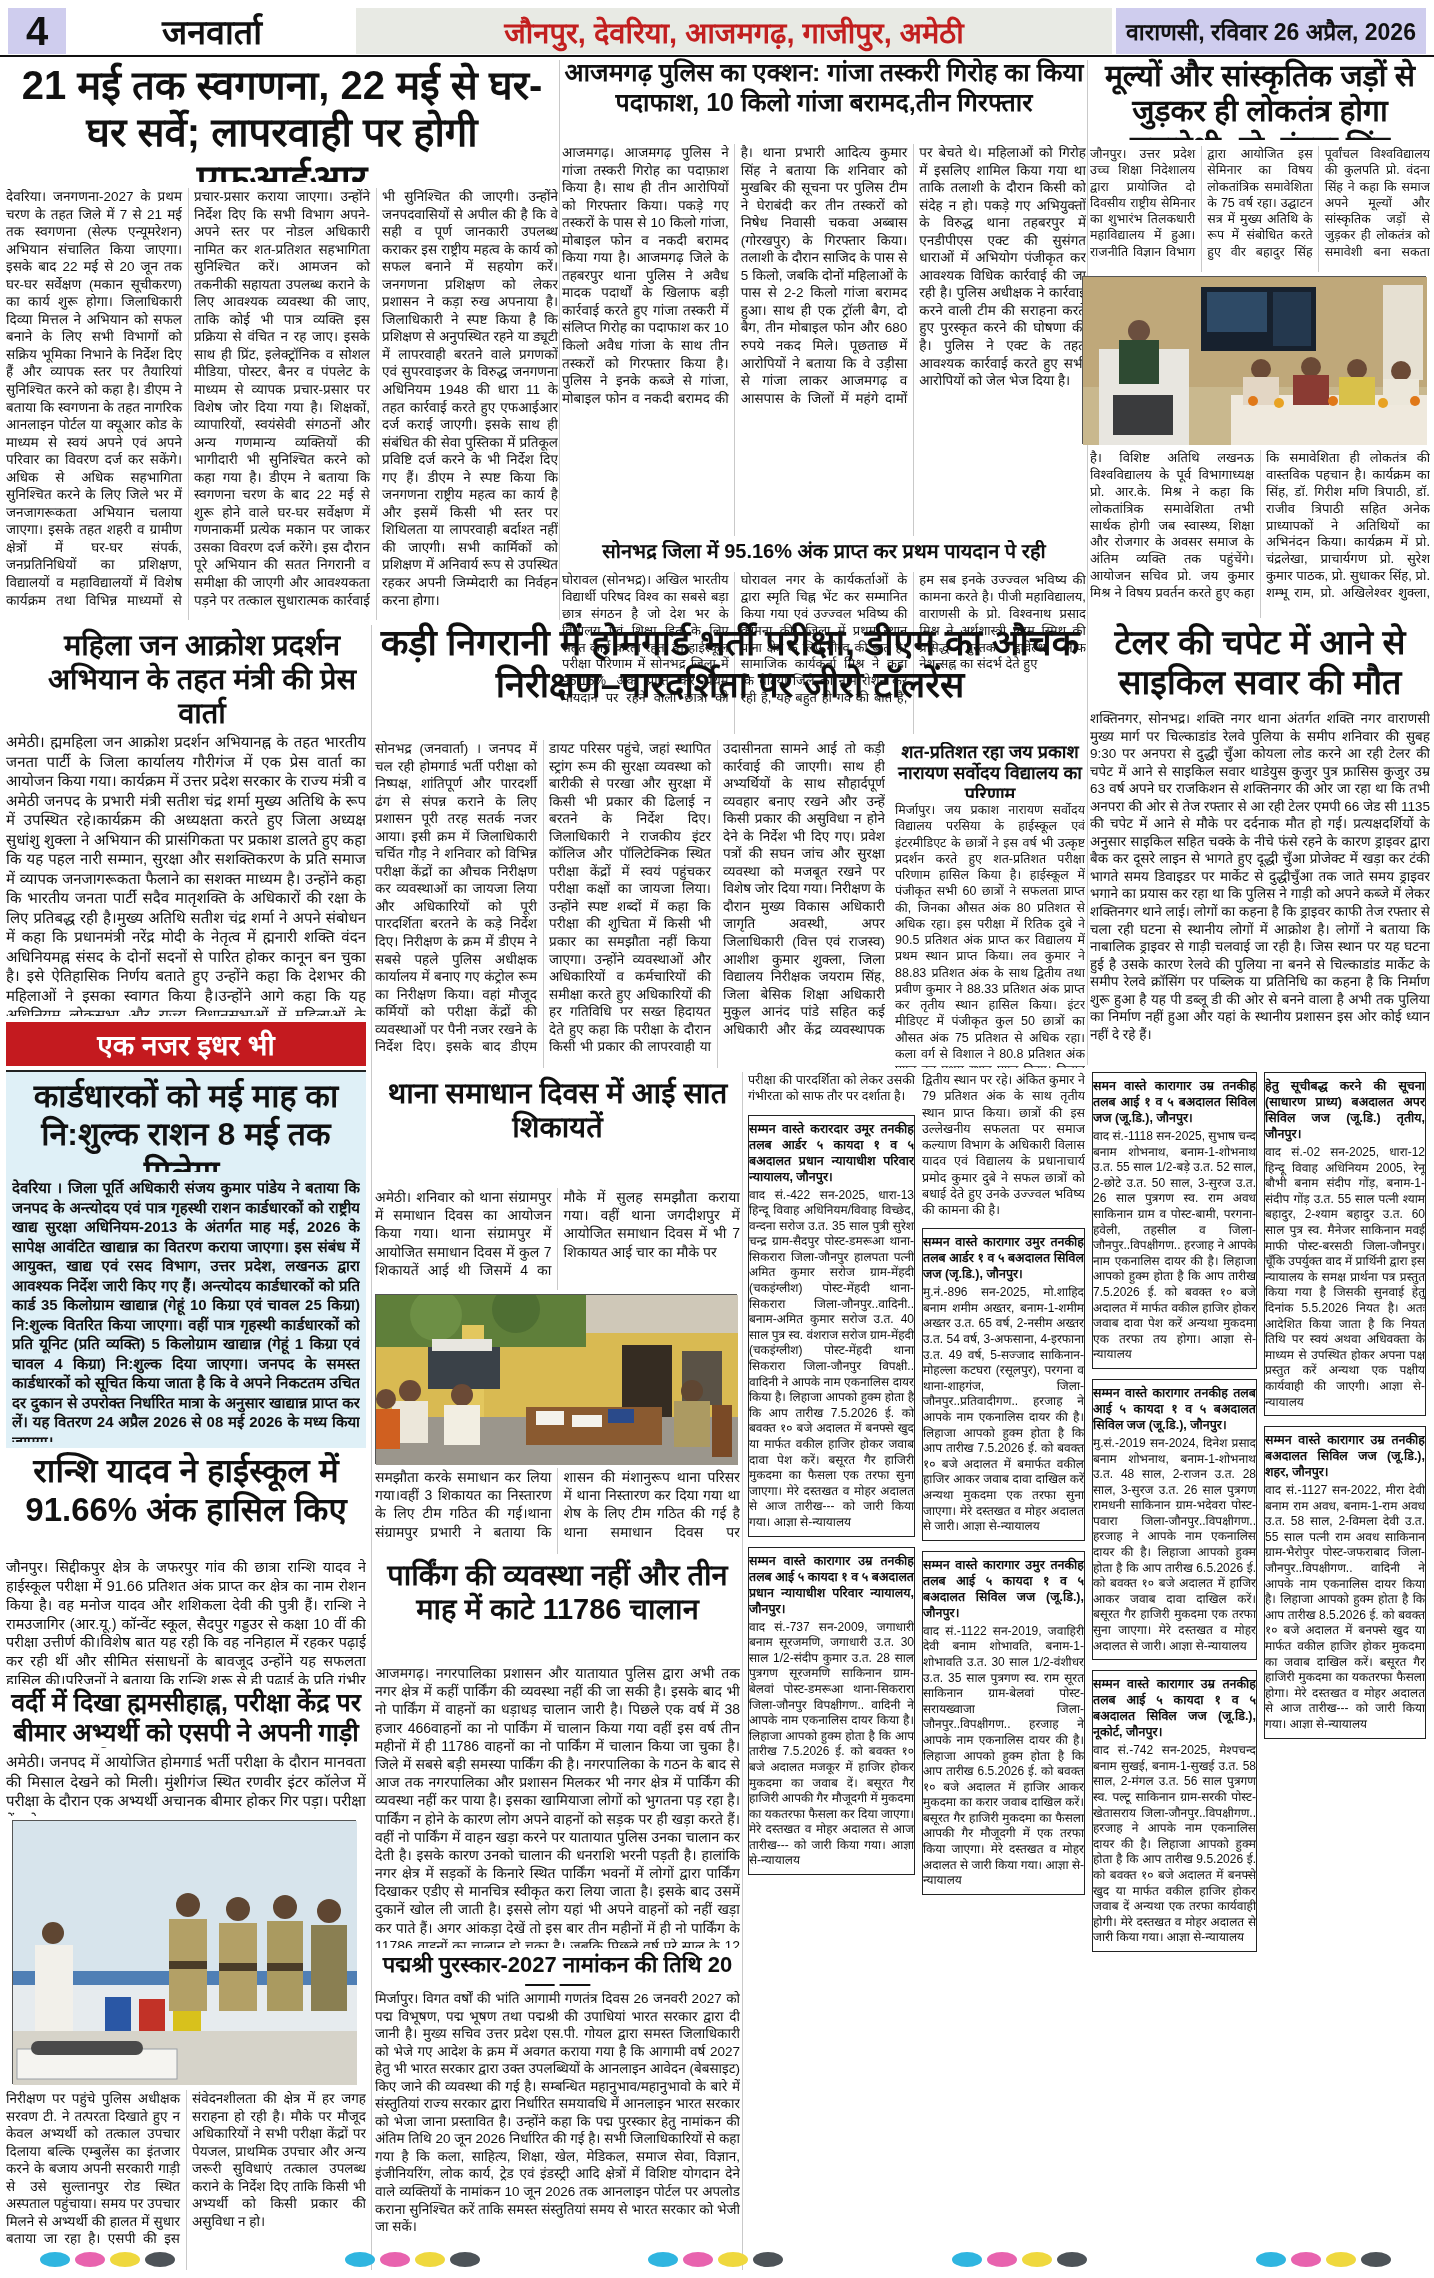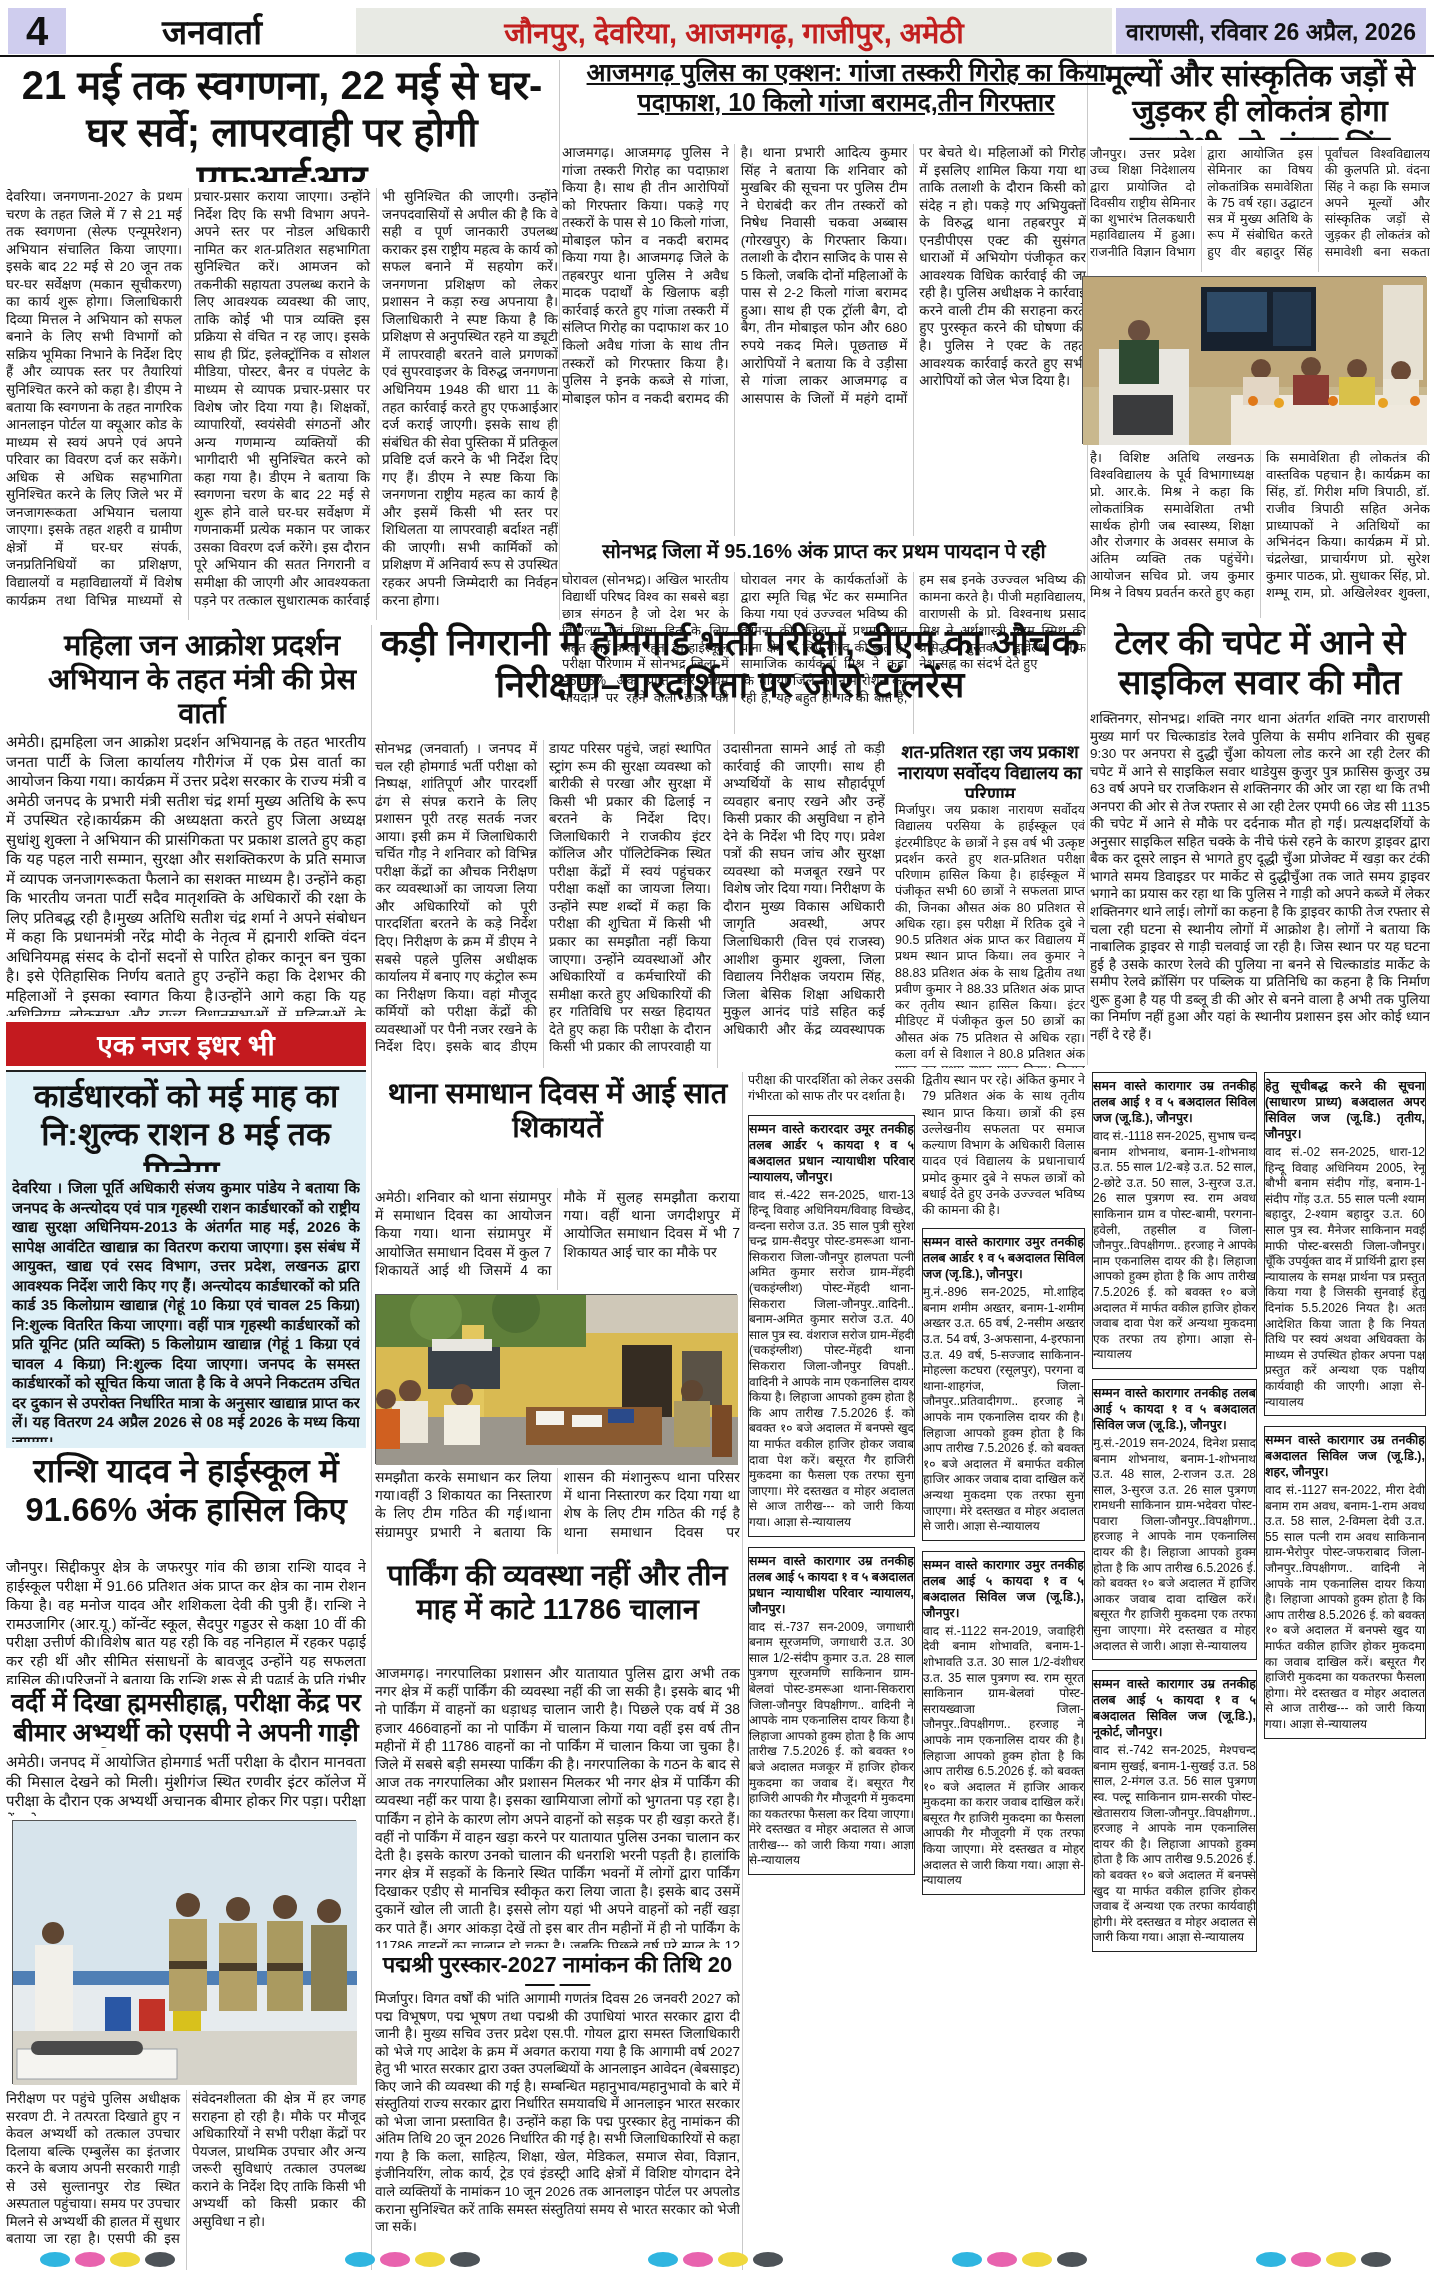--- a/index.html
+++ b/index.html
@@ -15,21 +15,21 @@
   #hdr-rule{left:0;top:55px;width:1434px;height:2px;background:#111;}
   
   .headline{font-weight:bold;text-align:center;line-height:1.18;overflow:hidden;}
   .body-txt{text-align:justify;line-height:1.3;overflow:hidden;}
   .cols3{column-count:3;column-gap:12px;column-rule:1px solid #c9c9c9;}
   .cols2{column-count:2;column-gap:12px;column-rule:1px solid #c9c9c9;}
   .vrule{width:1px;background:#c9c9c9;}
   
   #census-hl{left:6px;top:62px;width:552px;height:120px;font-size:40px;}
   #census-bd{left:6px;top:188px;width:552px;height:432px;font-size:13.5px;}
-  #ganja-hl{left:584px;top:58px;width:524px;height:80px;font-size:25px;text-decoration:underline;}
+  #ganja-hl{left:562px;top:58px;width:524px;height:80px;font-size:25px;}
   #ganja-bd{left:562px;top:144px;width:524px;height:392px;font-size:13.5px;}
   #sonb-hl{left:562px;top:540px;width:524px;height:28px;font-size:20px;}
   #sonb-bd{left:562px;top:572px;width:524px;height:162px;font-size:13px;}
   #sem-hl{left:1090px;top:58px;width:340px;height:82px;font-size:30px;}
   #sem-top{left:1090px;top:146px;width:340px;height:126px;font-size:12.5px;}
   #sem-photo{left:1082px;top:276px;width:344px;height:168px;border:1px solid #555;}
   #sem-below{left:1090px;top:450px;width:340px;height:168px;font-size:13px;}
   #tailor-hl{left:1090px;top:622px;width:340px;height:84px;font-size:34px;}
   #tailor-bd{left:1090px;top:710px;width:340px;height:354px;font-size:13.5px;}
   #mahila-hl{left:22px;top:628px;width:360px;height:98px;font-size:29px;}

